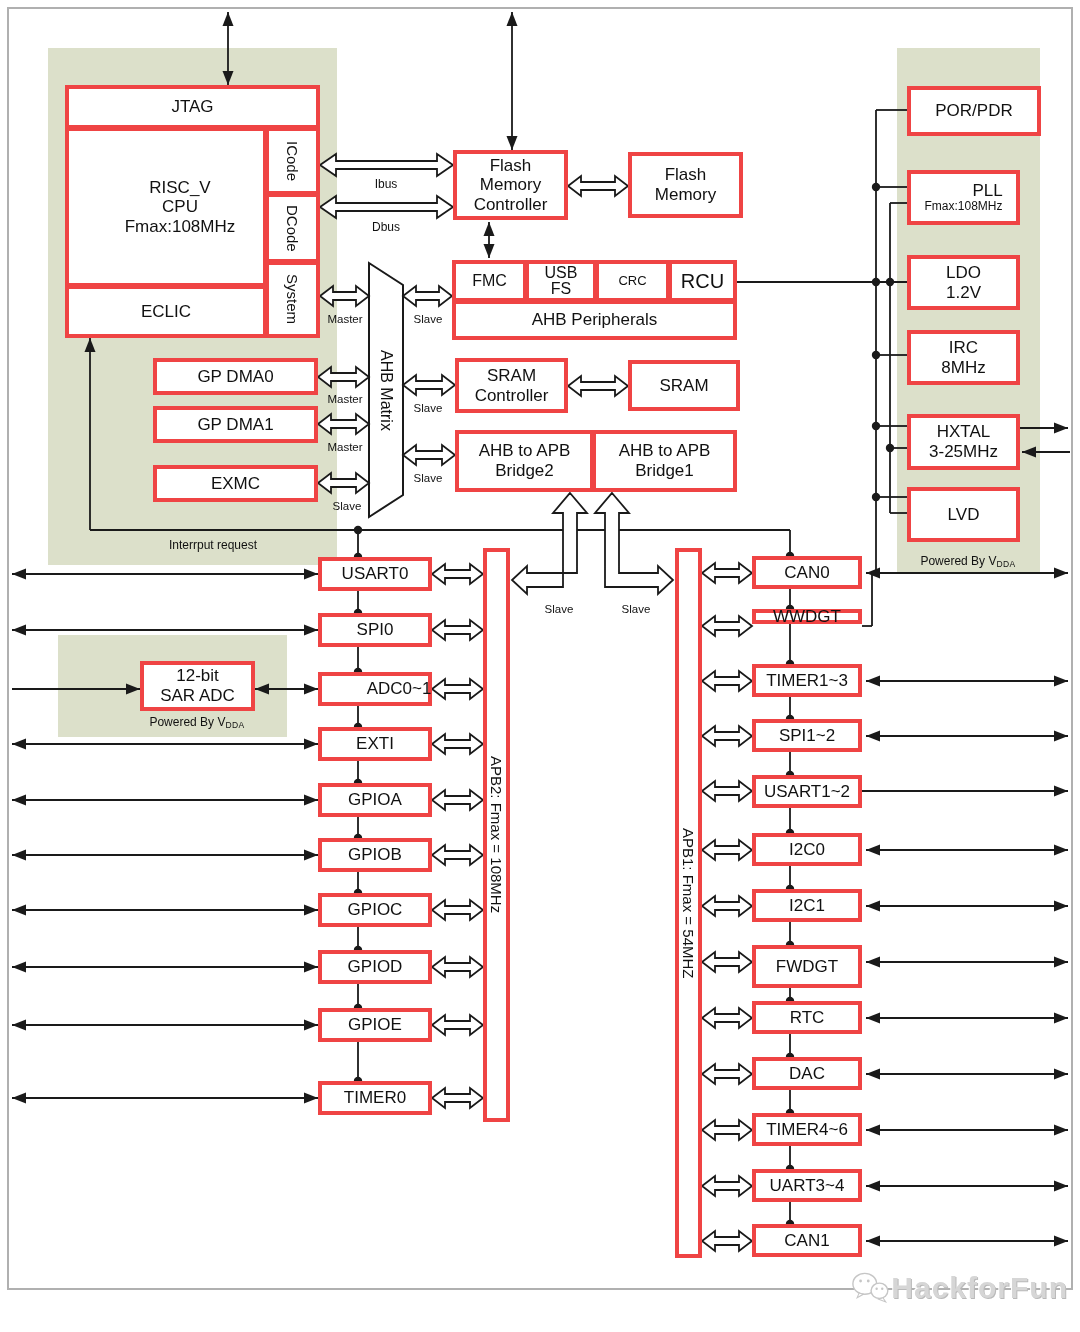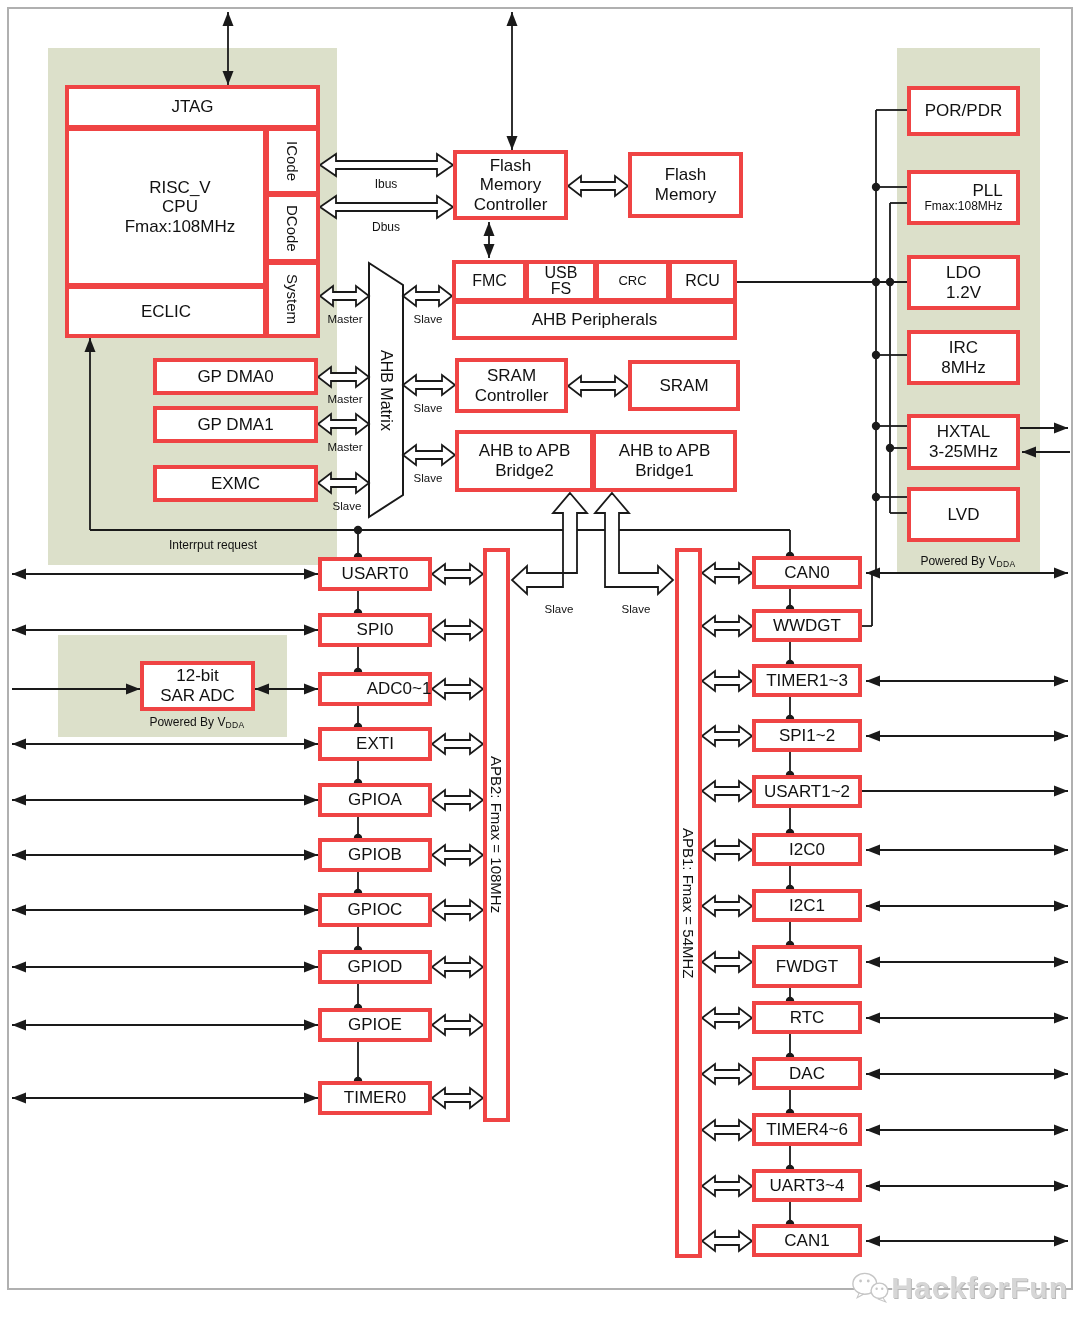--- a/index.html
+++ b/index.html
@@ -194,21 +194,21 @@
   <div class="box" style="left:453px;top:150px;width:115px;height:70px;">Flash
 Memory
 Controller</div>
   <div class="box" style="left:628px;top:152px;width:115px;height:66px;">Flash
 Memory</div>
 
   <div class="box" style="left:452px;top:260px;width:75px;height:42px;font-size:16px;">FMC</div>
   <div class="box" style="left:525px;top:260px;width:72px;height:42px;font-size:16px;line-height:1.02;">USB
 FS</div>
   <div class="box" style="left:595px;top:260px;width:75px;height:42px;font-size:13px;">CRC</div>
-  <div class="box" style="left:668px;top:260px;width:69px;height:42px;font-size:16px;">RCU</div>
+  <div class="box" style="left:668px;top:260px;width:69px;height:42px;font-size:20px;">RCU</div>
   <div class="box" style="left:452px;top:300px;width:285px;height:40px;">AHB Peripherals</div>
 
   <div class="box" style="left:455px;top:358px;width:113px;height:55px;">SRAM
 Controller</div>
   <div class="box" style="left:628px;top:360px;width:112px;height:51px;">SRAM</div>
 
   <div class="box" style="left:455px;top:430px;width:139px;height:62px;">AHB to APB
 Bridge2</div>
   <div class="box" style="left:592px;top:430px;width:145px;height:62px;">AHB to APB
 Bridge1</div>
@@ -227,34 +227,34 @@
   <div class="box" style="left:318px;top:672px;width:114px;height:34px;padding-left:48px;">ADC0~1</div>
   <div class="box" style="left:318px;top:727px;width:114px;height:34px;">EXTI</div>
   <div class="box" style="left:318px;top:783px;width:114px;height:34px;">GPIOA</div>
   <div class="box" style="left:318px;top:838px;width:114px;height:34px;">GPIOB</div>
   <div class="box" style="left:318px;top:893px;width:114px;height:34px;">GPIOC</div>
   <div class="box" style="left:318px;top:950px;width:114px;height:34px;">GPIOD</div>
   <div class="box" style="left:318px;top:1008px;width:114px;height:34px;">GPIOE</div>
   <div class="box" style="left:318px;top:1081px;width:114px;height:34px;">TIMER0</div>
 
   <div class="box" style="left:752px;top:556px;width:110px;height:33px;">CAN0</div>
-  <div class="box" style="left:752px;top:609px;width:110px;height:33px;">WWDGT</div>
+  <div class="box" style="left:752px;top:609px;width:110px;height:15px;">WWDGT</div>
   <div class="box" style="left:752px;top:664px;width:110px;height:33px;">TIMER1~3</div>
   <div class="box" style="left:752px;top:719px;width:110px;height:33px;">SPI1~2</div>
   <div class="box" style="left:752px;top:775px;width:110px;height:33px;">USART1~2</div>
   <div class="box" style="left:752px;top:833px;width:110px;height:33px;">I2C0</div>
   <div class="box" style="left:752px;top:889px;width:110px;height:33px;">I2C1</div>
   <div class="box" style="left:752px;top:945px;width:110px;height:43px;">FWDGT</div>
   <div class="box" style="left:752px;top:1001px;width:110px;height:33px;">RTC</div>
   <div class="box" style="left:752px;top:1057px;width:110px;height:33px;">DAC</div>
   <div class="box" style="left:752px;top:1113px;width:110px;height:33px;">TIMER4~6</div>
   <div class="box" style="left:752px;top:1169px;width:110px;height:33px;">UART3~4</div>
   <div class="box" style="left:752px;top:1224px;width:110px;height:33px;">CAN1</div>
 
-  <div class="box" style="left:907px;top:86px;width:113px;height:50px;">POR/PDR</div>
+  <div class="box" style="left:907px;top:86px;width:134px;height:50px;">POR/PDR</div>
   <div class="box stack" style="left:907px;top:170px;width:113px;height:55px;">
     <span class="t1">PLL</span>
     <span class="t2">Fmax:108MHz</span>
   </div>
   <div class="box" style="left:907px;top:255px;width:113px;height:55px;">LDO
 1.2V</div>
   <div class="box" style="left:907px;top:330px;width:113px;height:55px;">IRC
 8MHz</div>
   <div class="box" style="left:907px;top:414px;width:113px;height:56px;">HXTAL
 3-25MHz</div>

